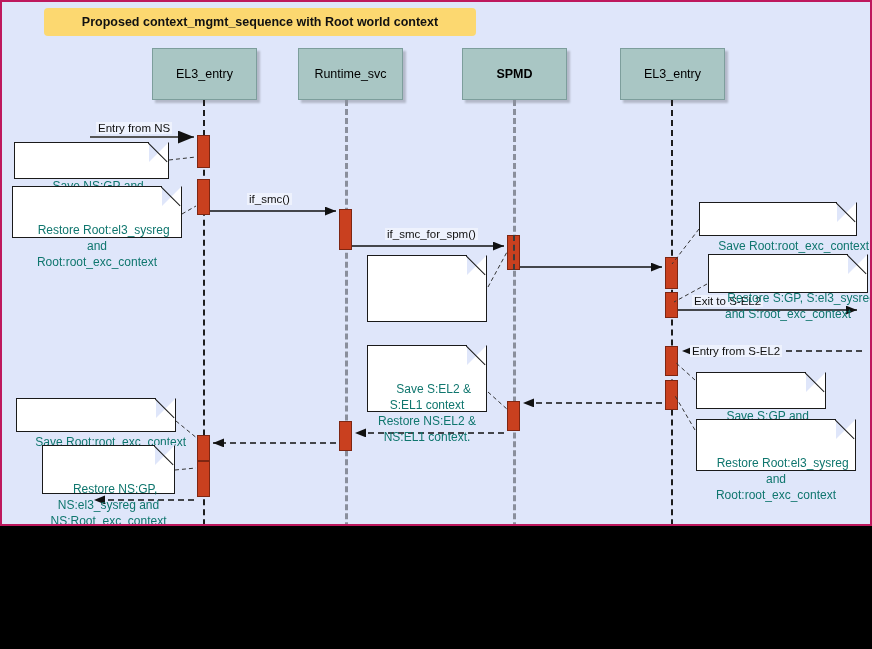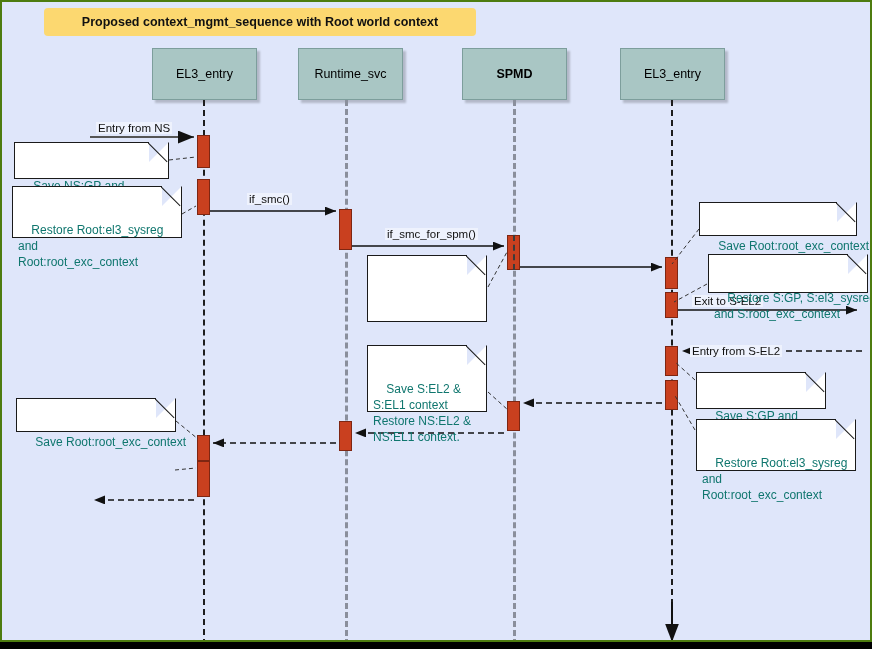--- a/index.html
+++ b/index.html
@@ -3,26 +3,27 @@
 <meta charset="utf-8">
 <style>
   html, body {
     margin: 0;
     padding: 0;
     background: #000;
   }
   #canvas {
     position: relative;
     width: 872px;
-    height: 642px;
+    height: 526px;
     background: #dfe6fa;
-    border: 2px solid #4d7c0f;
+    border: 2px solid #be185d;
     box-sizing: border-box;
     overflow: hidden;
     font-family: "Liberation Sans", sans-serif;
+    text-align: center;
   }
 
   
   .title-banner {
     position: absolute;
     left: 42px;
     top: 6px;
     width: 432px;
     height: 28px;
     background: #fcd870;
@@ -282,14 +283,20 @@
     <span>Restore Root:el3_sysreg
 and
 Root:root_exc_context</span>
   </div>
 
   <div class="note" style="left:14px; top:396px; width:160px; height:34px;">
     <span class="fold-mask"></span><span class="fold-edge"></span>
     <span>Save Root:root_exc_context</span>
   </div>
 
+  <div class="note" style="left:40px; top:443px; width:133px; height:49px;">
+    <span class="fold-mask"></span><span class="fold-edge"></span>
+    <span>Restore NS:GP,
+NS:el3_sysreg and
+NS:Root_exc_context</span>
+  </div>
 
 </div>
 
 </body></html>

